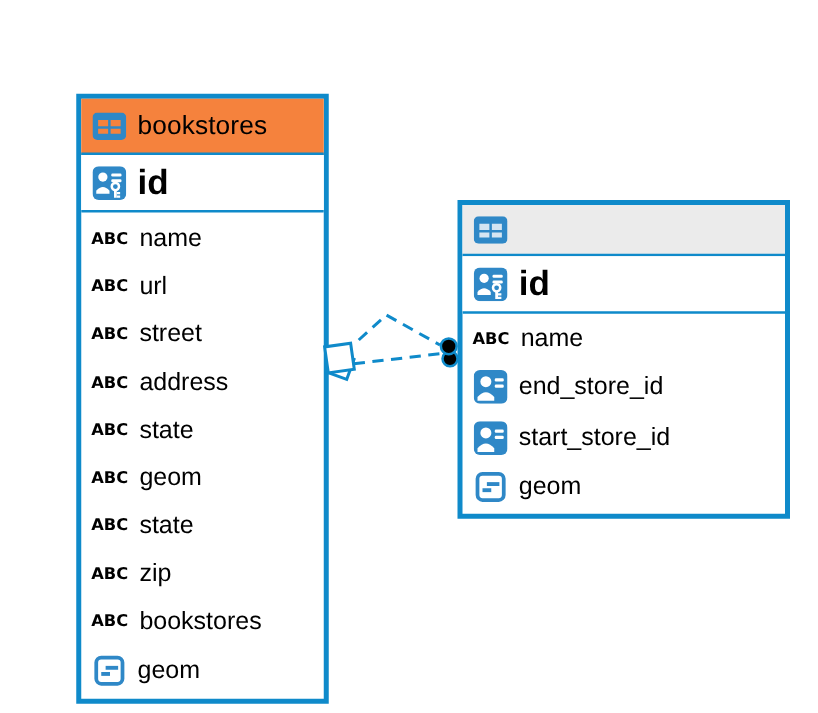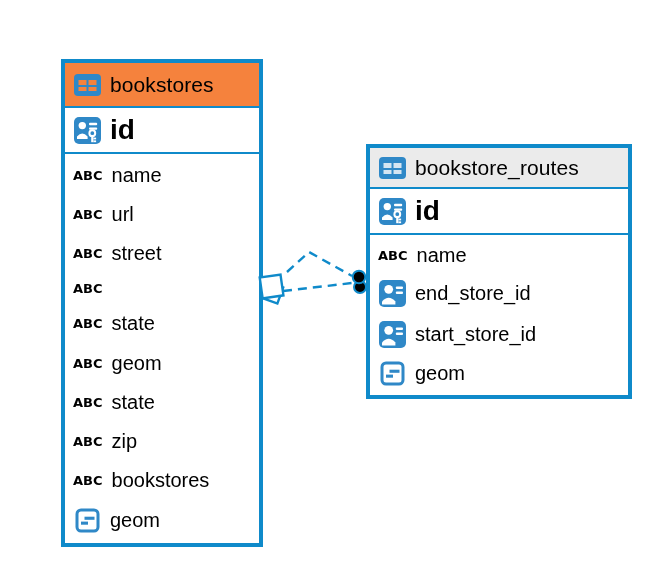--- a/index.html
+++ b/index.html
@@ -4,21 +4,21 @@
 <style>
   html,body{margin:0;padding:0;}
   body{
     width:654px;height:570px;position:relative;background:#ffffff;
     font-family:"Liberation Sans","DejaVu Sans",sans-serif;color:#000;
     overflow:hidden;
   }
   .canvas{position:absolute;inset:0;}
   .table{
     position:absolute;box-sizing:border-box;background:#fff;
-    border:4px solid #0f8aca;display:flex;flex-direction:column;
+    border:4px solid #0f8aca;display:flex;flex-direction:column;margin-top:16px;
   }
   #table-bookstores{left:61px;top:59px;width:202px;height:488px;}
   #table-routes{left:366px;top:144px;width:266px;height:255px;}
   .tbl-header{
     display:flex;align-items:center;gap:9px;padding:0 8px;
     border-bottom:2px solid #0f8aca;flex:0 0 auto;
     font-size:21px;letter-spacing:.1px;
   }
   #table-bookstores .tbl-header{height:43px;background:#f5823d;}
   #table-routes .tbl-header{height:39px;background:#ebebeb;}
@@ -89,20 +89,21 @@
       <div class="col-row">
         <span class="icon-slot">
             <span class="abc">ABC</span>
           </span>
         <span class="lbl">street</span>
       </div>
       <div class="col-row">
         <span class="icon-slot">
             <span class="abc">ABC</span>
           </span>
+        <span class="lbl">address</span>
       </div>
       <div class="col-row">
         <span class="icon-slot">
             <span class="abc">ABC</span>
           </span>
         <span class="lbl">state</span>
       </div>
       <div class="col-row">
         <span class="icon-slot">
             <span class="abc">ABC</span>
@@ -144,21 +145,20 @@
     <div class="tbl-header">
       <span class="icon-slot">
         <svg width="27" height="22" viewBox="0 0 27 22">
           <rect x="0" y="0" width="27" height="22" rx="4" fill="#2f88c7"></rect>
           <rect x="4.5" y="6" width="8" height="5" fill="#d5e5f2"></rect>
           <rect x="14.5" y="6" width="8" height="5" fill="#d5e5f2"></rect>
           <rect x="4.5" y="13" width="8" height="4" fill="#d5e5f2"></rect>
           <rect x="14.5" y="13" width="8" height="4" fill="#d5e5f2"></rect>
         </svg>
       </span>
-      <span class="lbl">bookstore_routes</span>
     </div>
 
     <div class="pk-row">
       <span class="icon-slot">
         <svg width="27" height="27" viewBox="0 0 27 27">
           <rect width="27" height="27" rx="5" fill="#2f88c7"></rect>
           <circle cx="8.3" cy="8.6" r="3.7" fill="#fff"></circle>
           <path d="M3 19.5 q5.3 -6 10.6 0 l0 2.5 -10.6 0 z" fill="#fff"></path>
           <rect x="15" y="5.8" width="8.2" height="2.4" rx="1" fill="#fff"></rect>
           <rect x="15" y="10.4" width="8.2" height="2.4" rx="1" fill="#fff"></rect>

